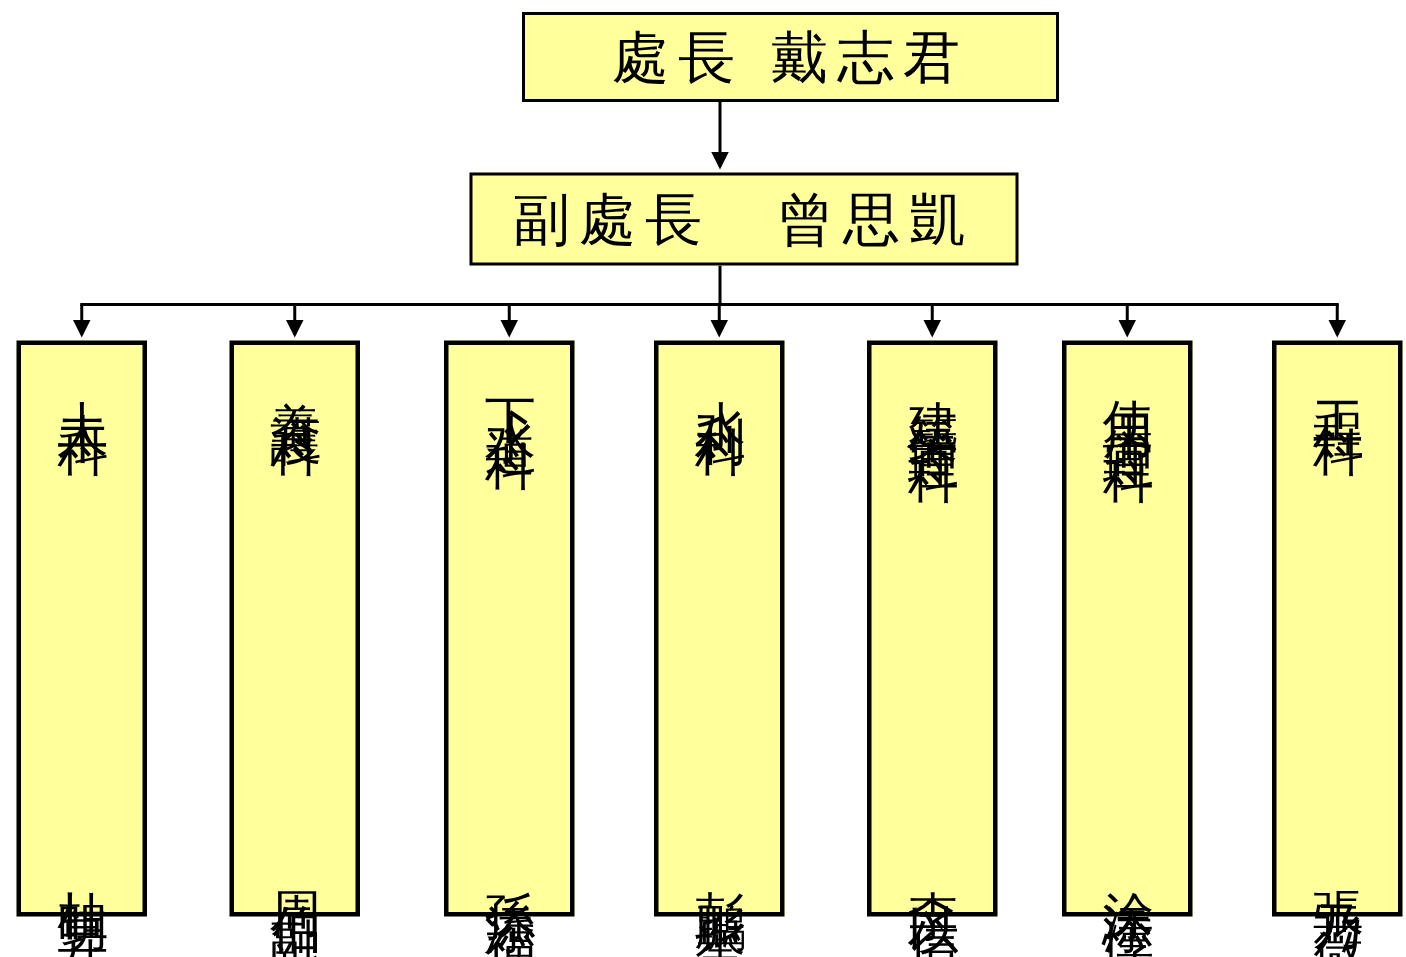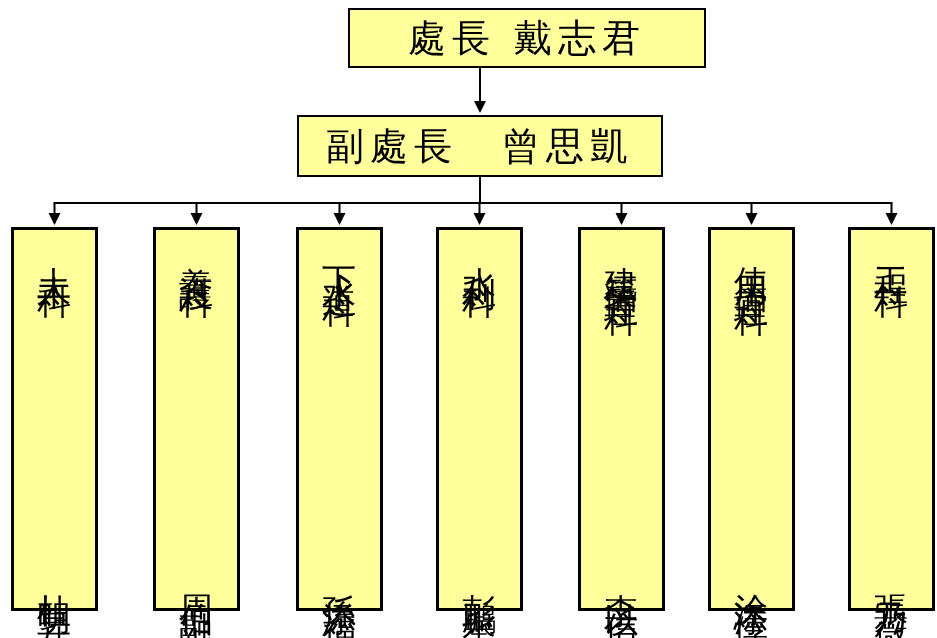--- a/index.html
+++ b/index.html
@@ -27,21 +27,21 @@
   .hbox {
     display: flex;
     align-items: center;
     justify-content: center;
     font-size: 38px;
     letter-spacing: 6px;
     white-space: pre;
     line-height: 1;
   }
   .director { left: 300px; top: 8px;   width: 358px; height: 60px; margin-left: 48px; }
-  .deputy   { left: 297px; top: 115px; width: 366px; height: 62px; }
+  .deputy   { left: 313px; top: 115px; width: 366px; height: 62px; }
   .dept {
     top: 227px;
     width: 87px;
     height: 384px;
     border-width: 3px;
     display: flex;
     flex-direction: column;
     align-items: center;
     justify-content: space-between;
     padding: 10px 0 14px 0;

